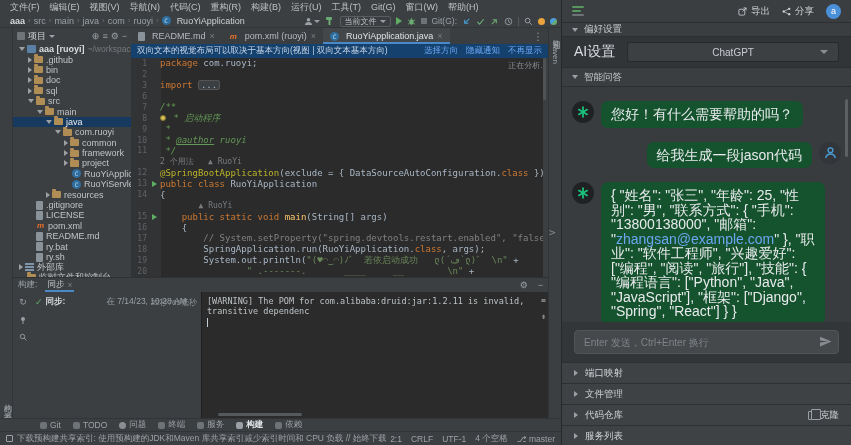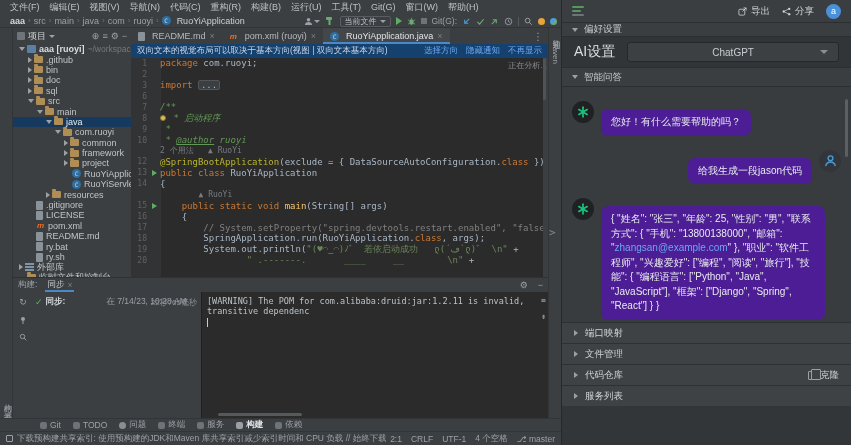--- a/index.html
+++ b/index.html
@@ -148,22 +148,22 @@
   #model-select{flex:1;height:20px;background:#3c4043;border:1px solid #26282a;border-radius:3px;
                 display:flex;align-items:center;justify-content:center;position:relative;font-size:10px;color:#c9cdd1;}
   #model-select .caret-down{position:absolute;right:10px;border-left:4px solid transparent;border-right:4px solid transparent;border-top:4px solid #8a8e92;}
   #chat{height:235px;background:#393c3f;overflow:hidden;display:flex;flex-direction:column;gap:14px;
         padding:14px 10px 0 10px;position:relative;}
   .msg{display:flex;align-items:flex-start;gap:7px;}
   .msg.user{justify-content:flex-end;}
   .avatar{width:22px;height:22px;border-radius:50%;flex:none;display:flex;align-items:center;justify-content:center;}
   .avatar.gpt{background:#202123;}
   .avatar.usr{background:#32363a;}
-  .bubble{background:#4c1d95;border-radius:7px;padding:6px 10px;font-size:10px;line-height:14.5px;
-          color:#e8eaed;max-width:224px;margin-top:8px;}
+  .bubble{background:#14532d;border-radius:7px;padding:6px 10px;font-size:14px;line-height:14.5px;
+          color:#e8eaed;max-width:224px;}
   .bubble .link{color:#6ba6f2;}
   #chat-scroll{position:absolute;right:3px;top:12px;width:3px;height:58px;background:#5c6063;border-radius:2px;}
   #ai-input{height:40px;background:#333639;display:flex;align-items:center;padding:0 12px;}
   #ai-input .inputbox{position:relative;flex:1;height:24px;}
   #ai-input input{width:100%;height:24px;background:#45494c;border:1px solid #515558;border-radius:4px;
                   color:#d6dade;font-size:10px;padding:0 28px 0 9px;outline:none;font-family:"Liberation Sans",sans-serif;}
   #ai-input input::placeholder{color:#7f8387;}
   #send{position:absolute;right:7px;top:5px;}
   .ai-row{height:21px;background:#3f4245;border-top:1px solid #2e3033;display:flex;align-items:center;
           gap:7px;padding:0 12px;font-size:9.5px;color:#cfd3d6;}
@@ -439,20 +439,21 @@
 
     <div id="code" class="abs">
         <div class="code-line"><span class="ln">1</span><span class="gut"></span><span class="kw">package</span><span class="pl"> com.ruoyi;</span></div>
         <div class="code-line"><span class="ln">2</span><span class="gut"></span></div>
         <div class="code-line"><span class="ln">3</span><span class="gut"></span><span class="kw">import</span><span class="pl"> </span><span class="fold">...</span></div>
         <div class="code-line"><span class="ln">6</span><span class="gut"></span></div>
         <div class="code-line"><span class="ln">7</span><span class="gut"></span><span class="doc">/**</span></div>
         <div class="code-line"><span class="ln">8</span><span class="gut"></span><span class="bulb"></span><span class="doc"> * 启动程序</span></div>
         <div class="code-line"><span class="ln">9</span><span class="gut"></span><span class="doc"> *</span></div>
         <div class="code-line"><span class="ln">10</span><span class="gut"></span><span class="doc"> * </span><span class="doctag">@author</span><span class="doc"> ruoyi</span></div>
+        <div class="code-line"><span class="ln">11</span><span class="gut"></span><span class="doc"> */</span></div>
         <div class="code-line"><span class="ln"></span><span class="gut"></span><span class="hintseg">2 个用法   ▲ RuoYi</span></div>
         <div class="code-line"><span class="ln">12</span><span class="gut"></span><span class="ann">@SpringBootApplication</span><span class="pl">(exclude = { DataSourceAutoConfiguration.</span><span class="kw">class</span><span class="pl"> })</span></div>
         <div class="code-line"><span class="ln">13</span><span class="gut"><span class="run-arrow"></span></span><span class="kw">public class</span><span class="pl"> RuoYiApplication</span></div>
         <div class="code-line"><span class="ln">14</span><span class="gut"></span><span class="pl">{</span></div>
         <div class="code-line"><span class="ln"></span><span class="gut"></span><span class="hintseg">        ▲ RuoYi</span></div>
         <div class="code-line"><span class="ln">15</span><span class="gut"><span class="run-arrow"></span></span><span class="pl">    </span><span class="kw">public static void</span><span class="pl"> </span><span class="meth">main</span><span class="pl">(String[] args)</span></div>
         <div class="code-line"><span class="ln">16</span><span class="gut"></span><span class="pl">    {</span></div>
         <div class="code-line"><span class="ln">17</span><span class="gut"></span><span class="cmt">        // System.setProperty("spring.devtools.restart.enabled", "false");</span></div>
         <div class="code-line"><span class="ln">18</span><span class="gut"></span><span class="pl">        SpringApplication.run(RuoYiApplication.</span><span class="kw">class</span><span class="pl">, args);</span></div>
         <div class="code-line"><span class="ln">19</span><span class="gut"></span><span class="pl">        System.out.println(</span><span class="str">"(♥◠‿◠)ﾉﾞ  若依启动成功   ლ(´ڡ`ლ)ﾞ  \n"</span><span class="pl"> +</span></div>
@@ -650,20 +651,30 @@
           <span class="bubble"><span>jason 是什么</span></span>
           <span class="avatar usr">
             <svg width="13" height="13" viewBox="0 0 14 14">
               <circle cx="7" cy="4.6" r="2.6" stroke="#4a9eda" stroke-width="1.4" fill="none"></circle>
               <path d="M1.8 13c0.6-3 2.7-4.4 5.2-4.4s4.6 1.4 5.2 4.4" stroke="#4a9eda" stroke-width="1.4" fill="none"></path>
             </svg>
           </span>
         </div>
       </div>
 
+    <div id="ai-input">
+      <span class="inputbox">
+        <input type="text" value="" placeholder="Enter 发送，Ctrl+Enter 换行" style="">
+        <span id="send">
+          <svg width="13" height="13" viewBox="0 0 24 24">
+              <path d="M2 21l21-9L2 3v7l15 2-15 2z" fill="#8a8e92"></path>
+            </svg>
+        </span>
+      </span>
+    </div>
 
     <div id="ai-sections">
         <div class="ai-row">
           <span class="chev-r2"></span>
           <span>端口映射</span>
         </div>
         <div class="ai-row">
           <span class="chev-r2"></span>
           <span>文件管理</span>
         </div>

